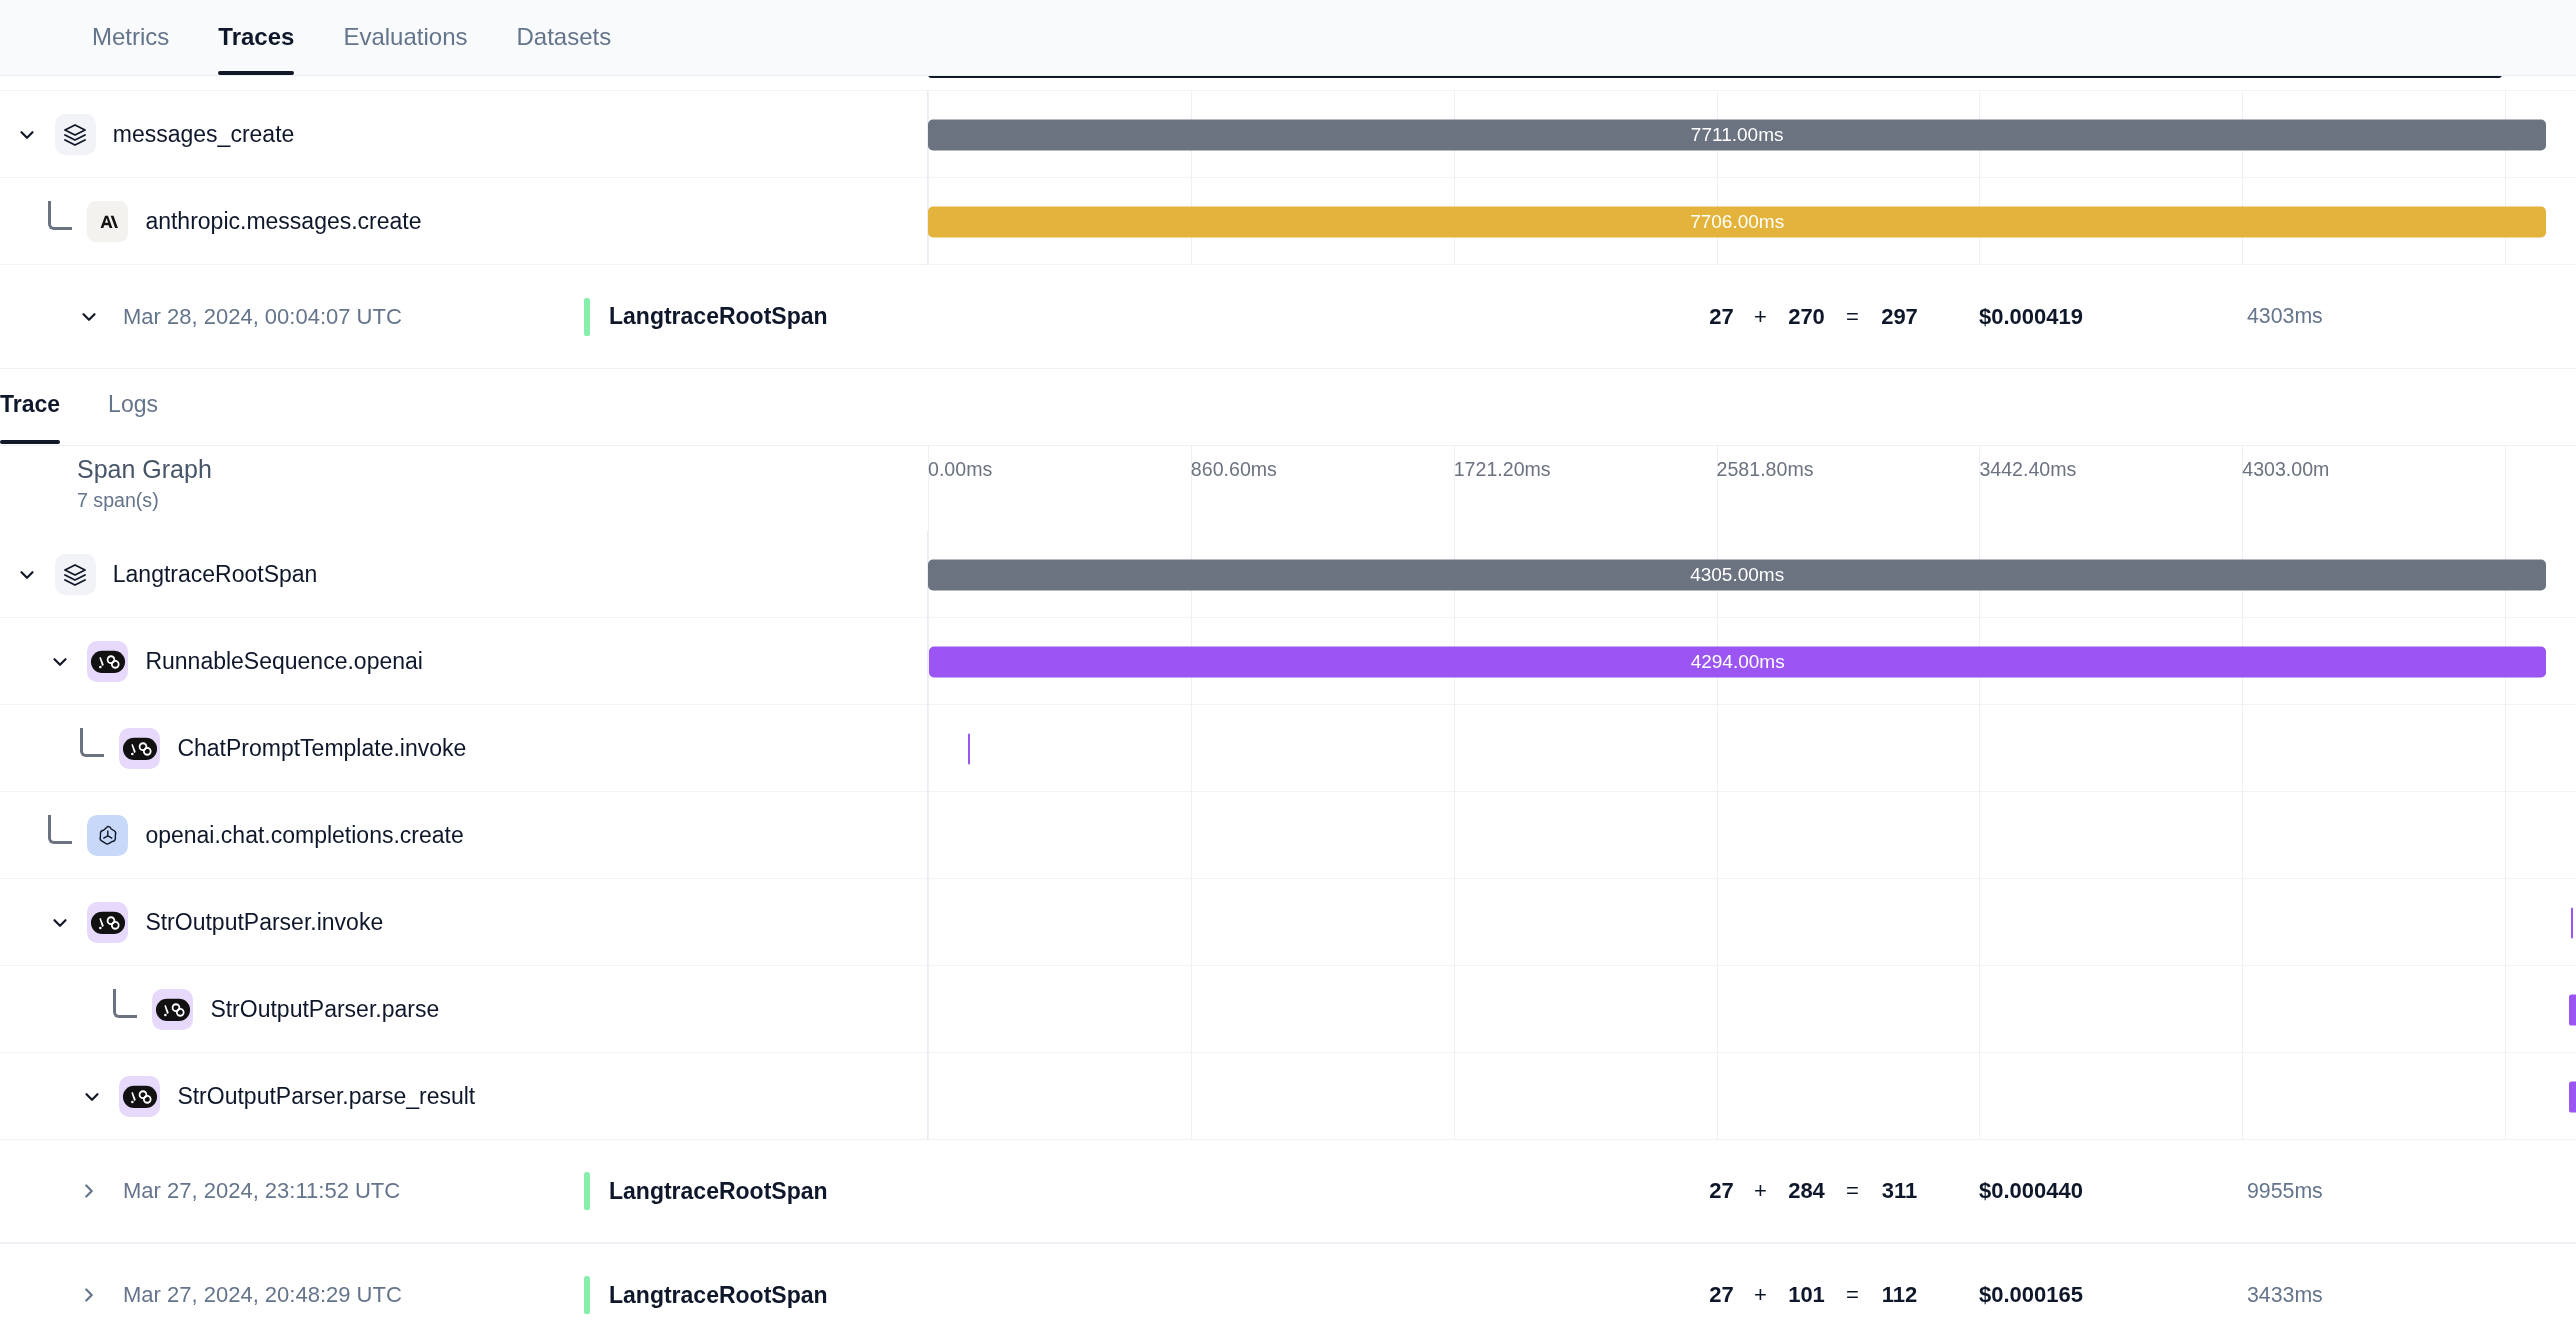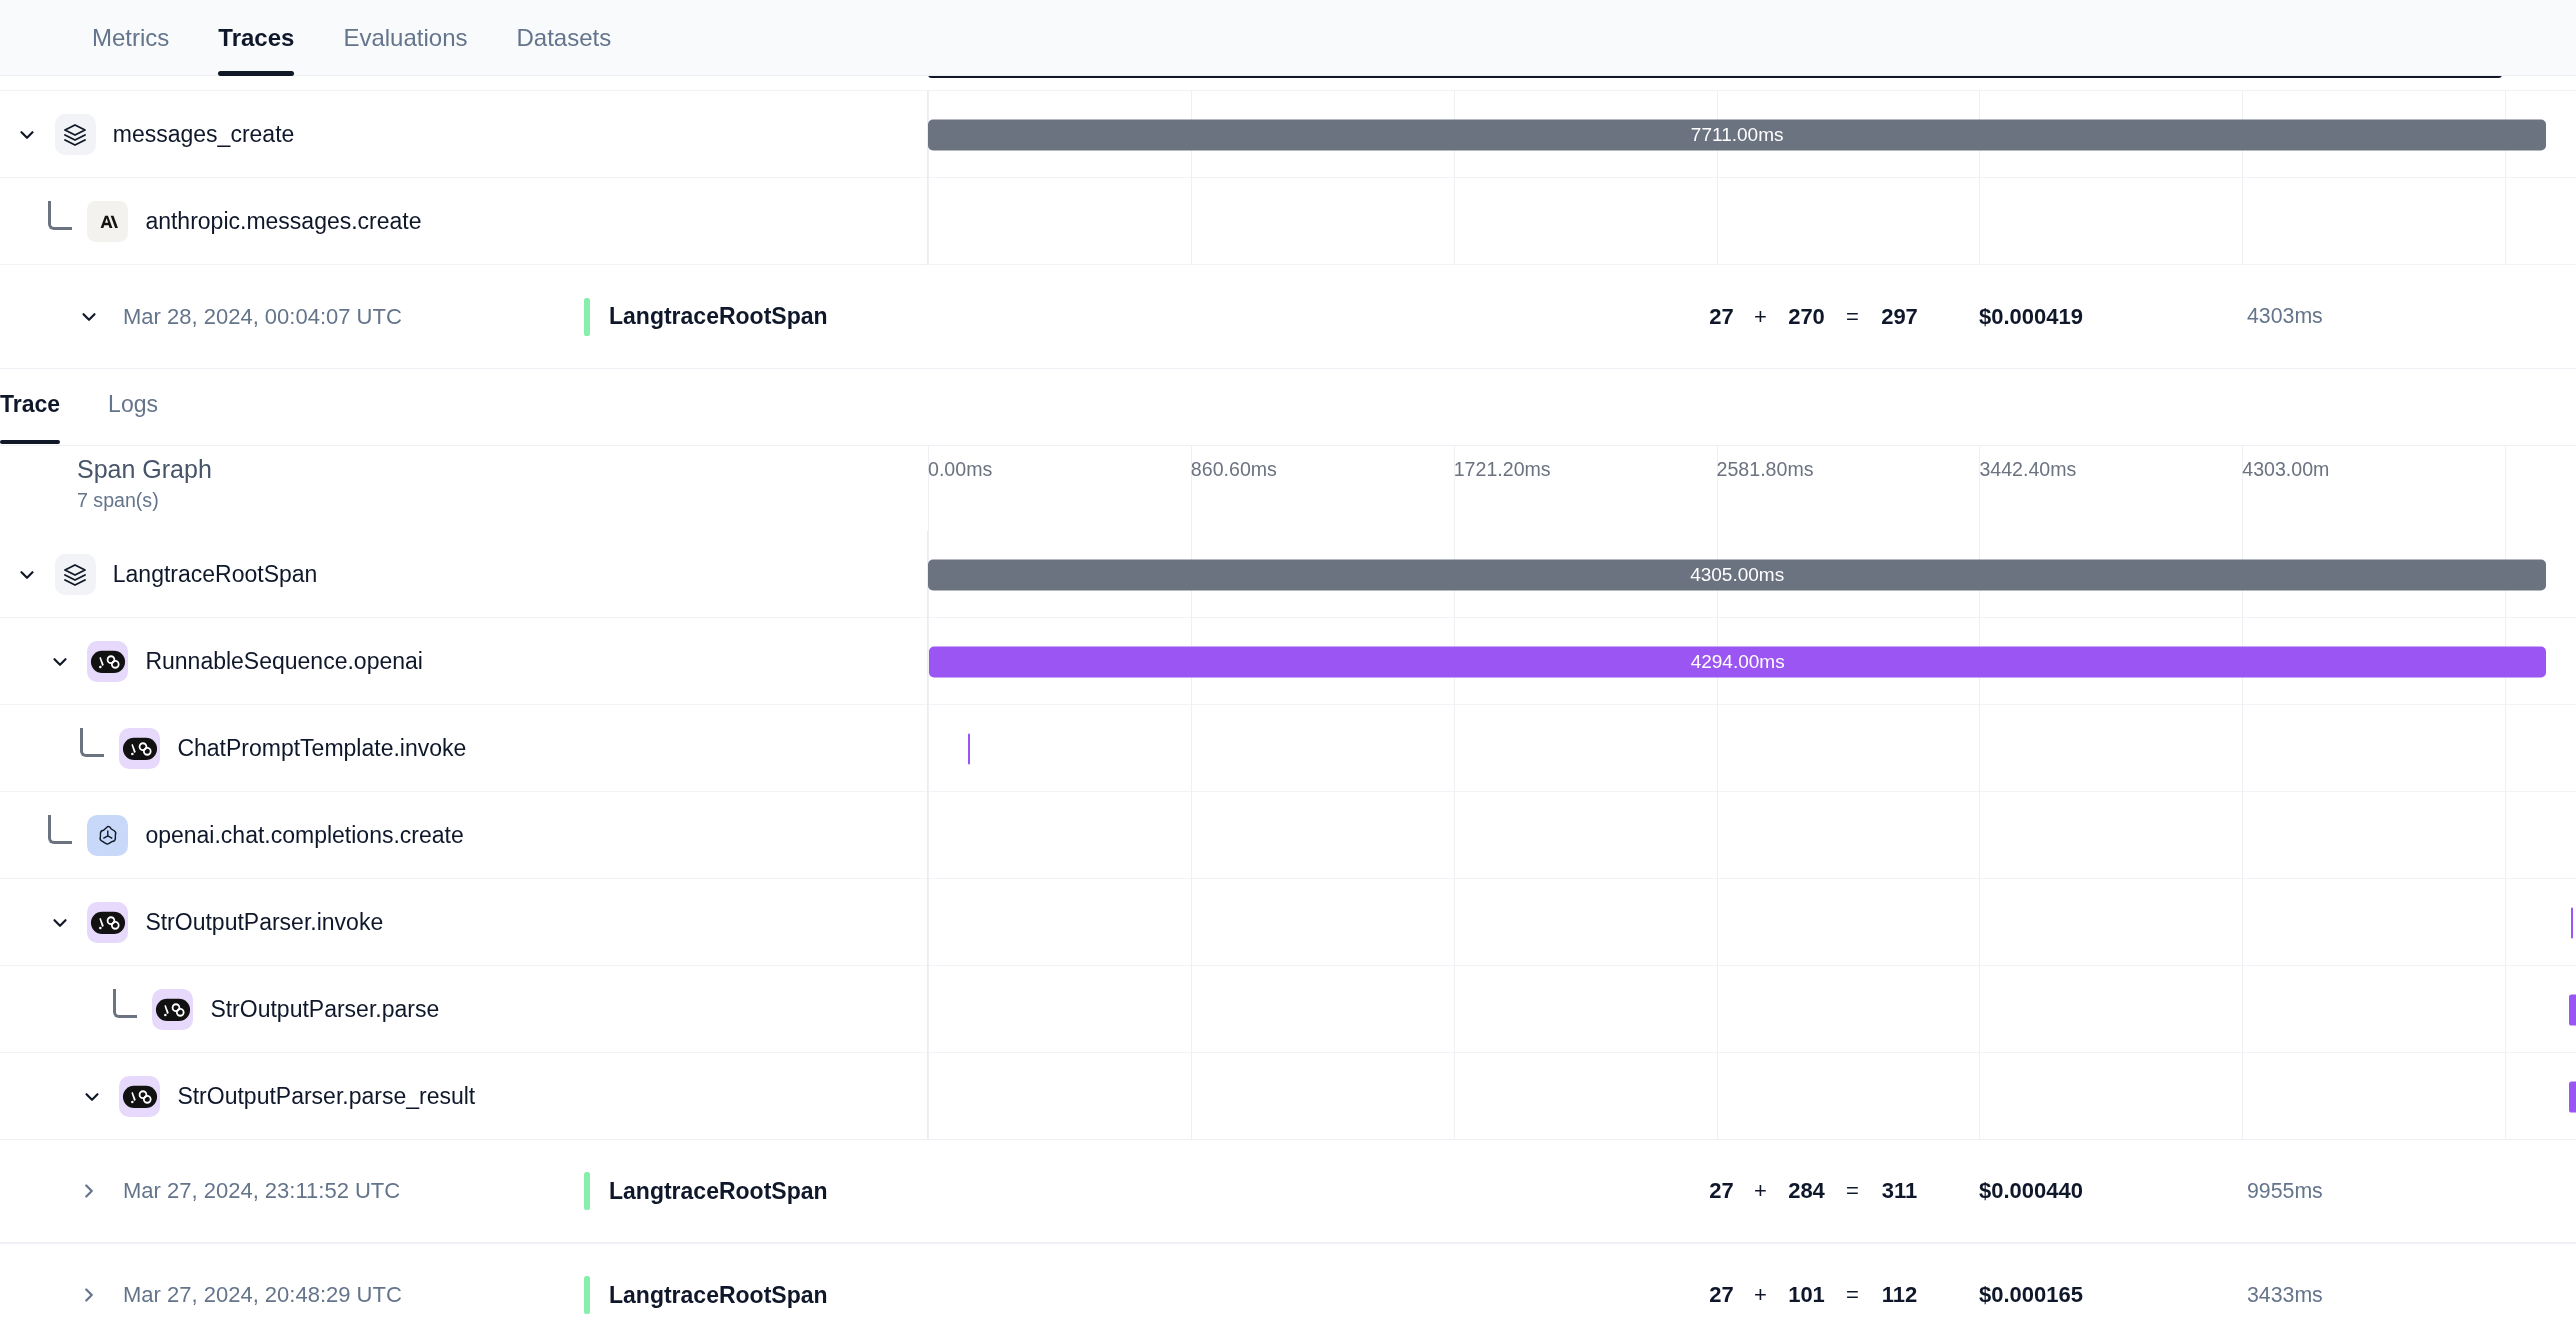--- a/index.html
+++ b/index.html
@@ -7,21 +7,21 @@
     width: 2576px; height: 1329px;
     background: #ffffff;
     font-family: "Liberation Sans", sans-serif;
     overflow: hidden;
   }
 
   
   .topnav {
     position: absolute; left: 0; top: 0; width: 2576px; height: 76px;
     background: #f8fafc;
-    display: flex; align-items: center; padding-left: 92px;
+    display: flex; align-items: flex-end; padding-left: 92px;
     border-bottom: 0.9px solid #eceff4;
   }
   .navtab {
     position: relative;
     height: 76px; line-height: 76px;
     margin-right: 49px;
     font-size: 24px; color: #64748b; font-weight: 400;
     cursor: pointer; white-space: nowrap;
   }
   .navtab.active { color: #0f172a; font-weight: 700; }
@@ -228,20 +228,23 @@
           <span class="span-label">anthropic.messages.create</span>
         </div>
         <div class="track">
           <div class="gridline" style="left:0%"></div>
           <div class="gridline" style="left:15.95%"></div>
           <div class="gridline" style="left:31.9%"></div>
           <div class="gridline" style="left:47.85%"></div>
           <div class="gridline" style="left:63.8%"></div>
           <div class="gridline" style="left:79.75%"></div>
           <div class="gridline" style="left:95.7%"></div>
+          <div class="bar" style="left:0%;width:98.2%;background:#e3b33c">
+            <span>7706.00ms</span>
+          </div>
         </div>
       </div>
     </div>
 
   <div class="trace-row open">
       <div class="chev t-chev">
         <svg width="22" height="22" viewBox="0 0 24 24" fill="none" stroke="#111827" stroke-width="2.4" stroke-linecap="round" stroke-linejoin="round">
           <polyline points="6 9 12 15 18 9"></polyline>
         </svg>
       </div>

